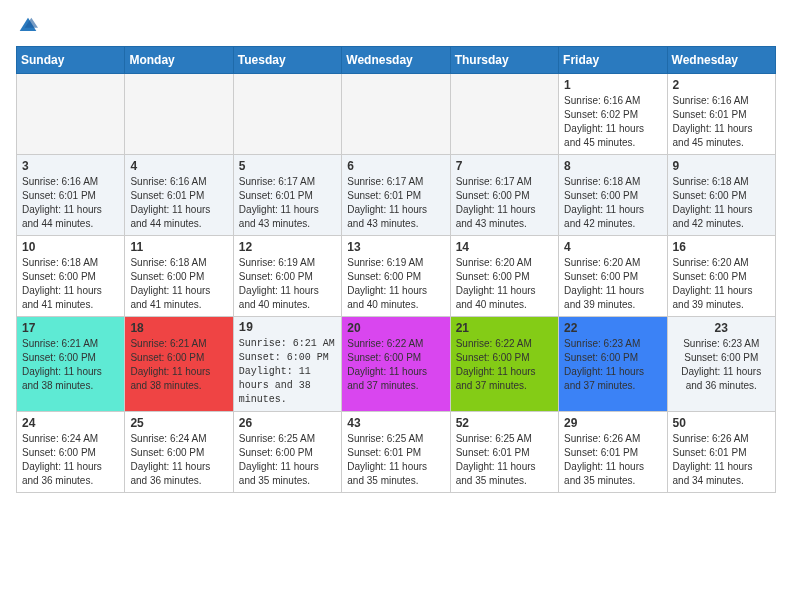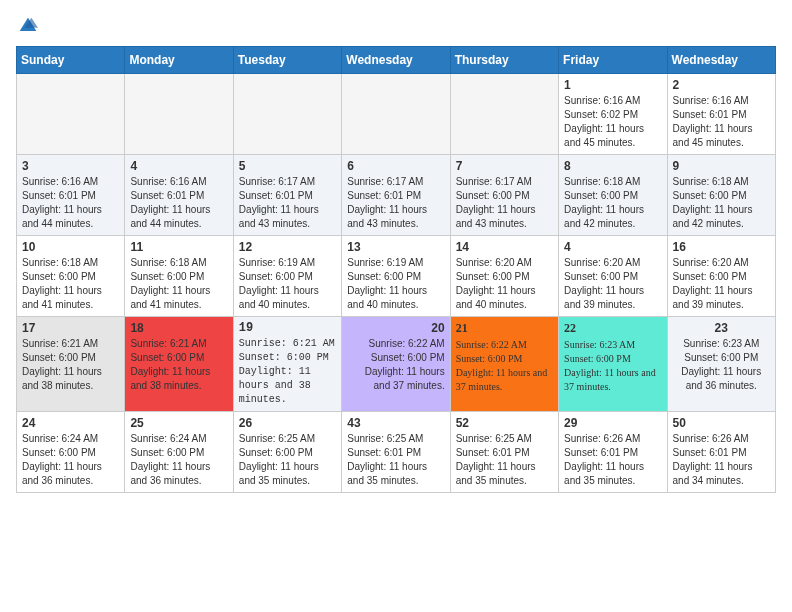--- a/index.html
+++ b/index.html
@@ -148,26 +148,26 @@
       <tr>
         <td><span class="day-num">10</span><span class="day-info">Sunrise: 6:18 AM<br>Sunset: 6:00 PM<br>Daylight: 11 hours and 41 minutes.</span></td>
         <td><span class="day-num">11</span><span class="day-info">Sunrise: 6:18 AM<br>Sunset: 6:00 PM<br>Daylight: 11 hours and 41 minutes.</span></td>
         <td><span class="day-num">12</span><span class="day-info">Sunrise: 6:19 AM<br>Sunset: 6:00 PM<br>Daylight: 11 hours and 40 minutes.</span></td>
         <td><span class="day-num">13</span><span class="day-info">Sunrise: 6:19 AM<br>Sunset: 6:00 PM<br>Daylight: 11 hours and 40 minutes.</span></td>
         <td><span class="day-num">14</span><span class="day-info">Sunrise: 6:20 AM<br>Sunset: 6:00 PM<br>Daylight: 11 hours and 40 minutes.</span></td>
         <td><span class="day-num">4</span><span class="day-info">Sunrise: 6:20 AM<br>Sunset: 6:00 PM<br>Daylight: 11 hours and 39 minutes.</span></td>
         <td><span class="day-num">16</span><span class="day-info">Sunrise: 6:20 AM<br>Sunset: 6:00 PM<br>Daylight: 11 hours and 39 minutes.</span></td>
       </tr>
       <tr>
-        <td style="background: #e5e5e5;"><span class="day-num">17</span><span class="day-info">Sunrise: 6:21 AM<br>Sunset: 6:00 PM<br>Daylight: 11 hours and 38 minutes.</span></td>
+        <td style="background: #5eead4;"><span class="day-num">17</span><span class="day-info">Sunrise: 6:21 AM<br>Sunset: 6:00 PM<br>Daylight: 11 hours and 38 minutes.</span></td>
         <td style="background: #ef4444;"><span class="day-num">18</span><span class="day-info">Sunrise: 6:21 AM<br>Sunset: 6:00 PM<br>Daylight: 11 hours and 38 minutes.</span></td>
         <td style="background: rgb(240, 244, 248); font-family: Liberation Mono, monospace;"><span class="day-num">19</span><span class="day-info">Sunrise: 6:21 AM<br>Sunset: 6:00 PM<br>Daylight: 11 hours and 38 minutes.</span></td>
-        <td style="background: #c4b5fd; text-align: right;"><span class="day-num">20</span><span class="day-info">Sunrise: 6:22 AM<br>Sunset: 6:00 PM<br>Daylight: 11 hours and 37 minutes.</span></td>
-        <td style="background: #f97316; font-family: Liberation Serif, serif;"><span class="day-num">21</span><span class="day-info">Sunrise: 6:22 AM<br>Sunset: 6:00 PM<br>Daylight: 11 hours and 37 minutes.</span></td>
-        <td style="background: #5eead4; font-family: Liberation Serif, serif;"><span class="day-num">22</span><span class="day-info">Sunrise: 6:23 AM<br>Sunset: 6:00 PM<br>Daylight: 11 hours and 37 minutes.</span></td>
+        <td style="background: #d946ef;"><span class="day-num">20</span><span class="day-info">Sunrise: 6:22 AM<br>Sunset: 6:00 PM<br>Daylight: 11 hours and 37 minutes.</span></td>
+        <td style="background: #84cc16;"><span class="day-num">21</span><span class="day-info">Sunrise: 6:22 AM<br>Sunset: 6:00 PM<br>Daylight: 11 hours and 37 minutes.</span></td>
+        <td style="background: #3b82f6;"><span class="day-num">22</span><span class="day-info">Sunrise: 6:23 AM<br>Sunset: 6:00 PM<br>Daylight: 11 hours and 37 minutes.</span></td>
         <td style="background: rgb(240, 244, 248); text-align: center;"><span class="day-num">23</span><span class="day-info">Sunrise: 6:23 AM<br>Sunset: 6:00 PM<br>Daylight: 11 hours and 36 minutes.</span></td>
       </tr>
       <tr>
         <td><span class="day-num">24</span><span class="day-info">Sunrise: 6:24 AM<br>Sunset: 6:00 PM<br>Daylight: 11 hours and 36 minutes.</span></td>
         <td><span class="day-num">25</span><span class="day-info">Sunrise: 6:24 AM<br>Sunset: 6:00 PM<br>Daylight: 11 hours and 36 minutes.</span></td>
         <td><span class="day-num">26</span><span class="day-info">Sunrise: 6:25 AM<br>Sunset: 6:00 PM<br>Daylight: 11 hours and 35 minutes.</span></td>
         <td><span class="day-num">43</span><span class="day-info">Sunrise: 6:25 AM<br>Sunset: 6:01 PM<br>Daylight: 11 hours and 35 minutes.</span></td>
         <td><span class="day-num">52</span><span class="day-info">Sunrise: 6:25 AM<br>Sunset: 6:01 PM<br>Daylight: 11 hours and 35 minutes.</span></td>
         <td><span class="day-num">29</span><span class="day-info">Sunrise: 6:26 AM<br>Sunset: 6:01 PM<br>Daylight: 11 hours and 35 minutes.</span></td>
         <td><span class="day-num">50</span><span class="day-info">Sunrise: 6:26 AM<br>Sunset: 6:01 PM<br>Daylight: 11 hours and 34 minutes.</span></td>

